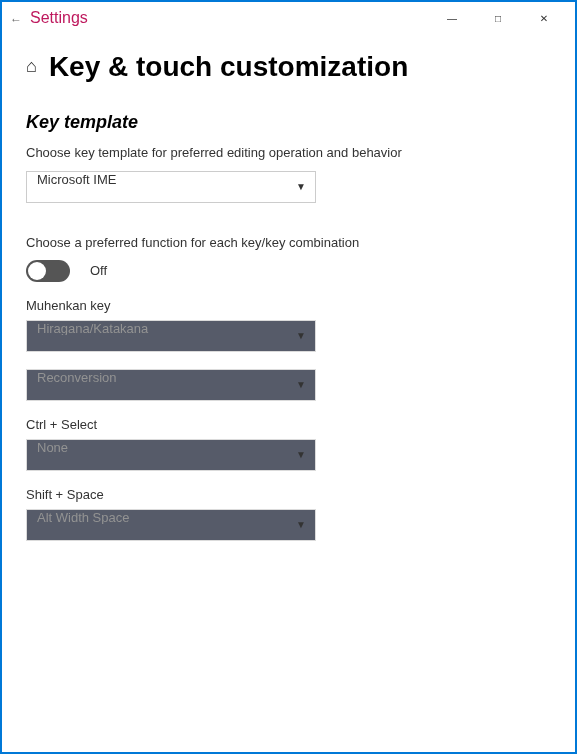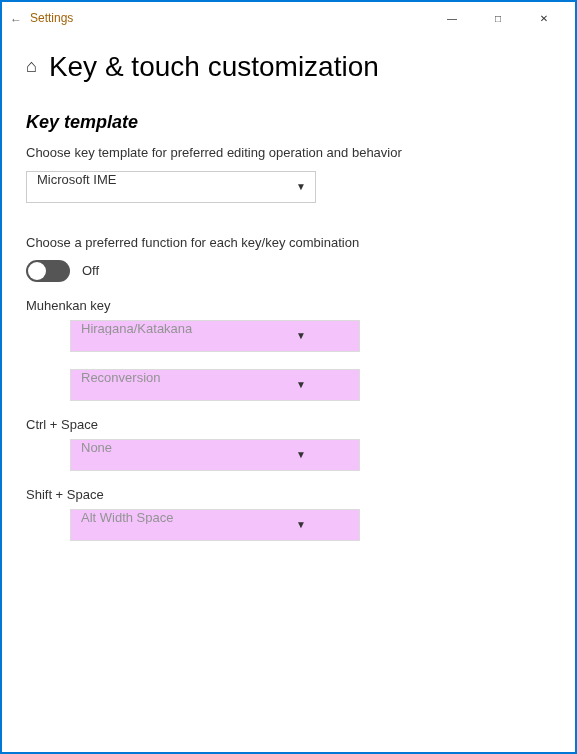--- a/index.html
+++ b/index.html
@@ -34,22 +34,22 @@
     }
 
     .title-bar-back {
       font-size: 12px;
       color: #666;
       cursor: pointer;
       user-select: none;
     }
 
     .title-bar-title {
-      font-size: 12px;
-      color: #a16207;
+      font-size: 16px;
+      color: #be185d;
     }
 
     .title-bar-controls {
       display: flex;
       gap: 0;
     }
 
     .title-bar-btn {
       width: 46px;
       height: 32px;
@@ -76,21 +76,21 @@
       margin-bottom: 28px;
     }
 
     .home-icon {
       font-size: 18px;
       color: #333;
     }
 
     .page-title {
       font-size: 28px;
-      font-weight: 400;
+      font-weight: 700;
       color: #000;
       line-height: 1.2;
     }
 
     .section-title {
       font-size: 18px;
       font-weight: 600;
       color: #000;
       margin-bottom: 12px;
       font-style: italic;
@@ -129,30 +129,29 @@
       position: absolute;
       right: 10px;
       top: 50%;
       transform: translateY(-50%);
       pointer-events: none;
       font-size: 10px;
       color: #333;
     }
 
     .dropdown-disabled {
-      background: #f0abfc;
+      background: #0f172a;
       color: #666;
       border-color: #ccc;
-      margin-left: 44px;
     }
 
     .toggle-row {
       display: flex;
       align-items: center;
-      gap: 12px;
+      gap: 20px;
       margin-bottom: 16px;
     }
 
     .toggle {
       width: 44px;
       height: 22px;
       background: #555;
       border-radius: 11px;
       position: relative;
       cursor: pointer;
@@ -252,21 +251,21 @@
         <select class="dropdown dropdown-disabled" disabled="">
           <option>Reconversion</option>
           <option>None</option>
           <option>Hiragana/Katakana</option>
         </select>
         <span class="dropdown-arrow">▼</span>
       </div>
     </div>
 
     <div class="key-row">
-      <div class="key-label">Ctrl + Space</div>
+      <div class="key-label">Ctrl + Select</div>
       <div class="dropdown-container dropdown-full">
         <select class="dropdown dropdown-disabled" disabled="">
           <option>None</option>
           <option>IME On/Off</option>
           <option>Hiragana/Katakana</option>
         </select>
         <span class="dropdown-arrow">▼</span>
       </div>
     </div>
 

